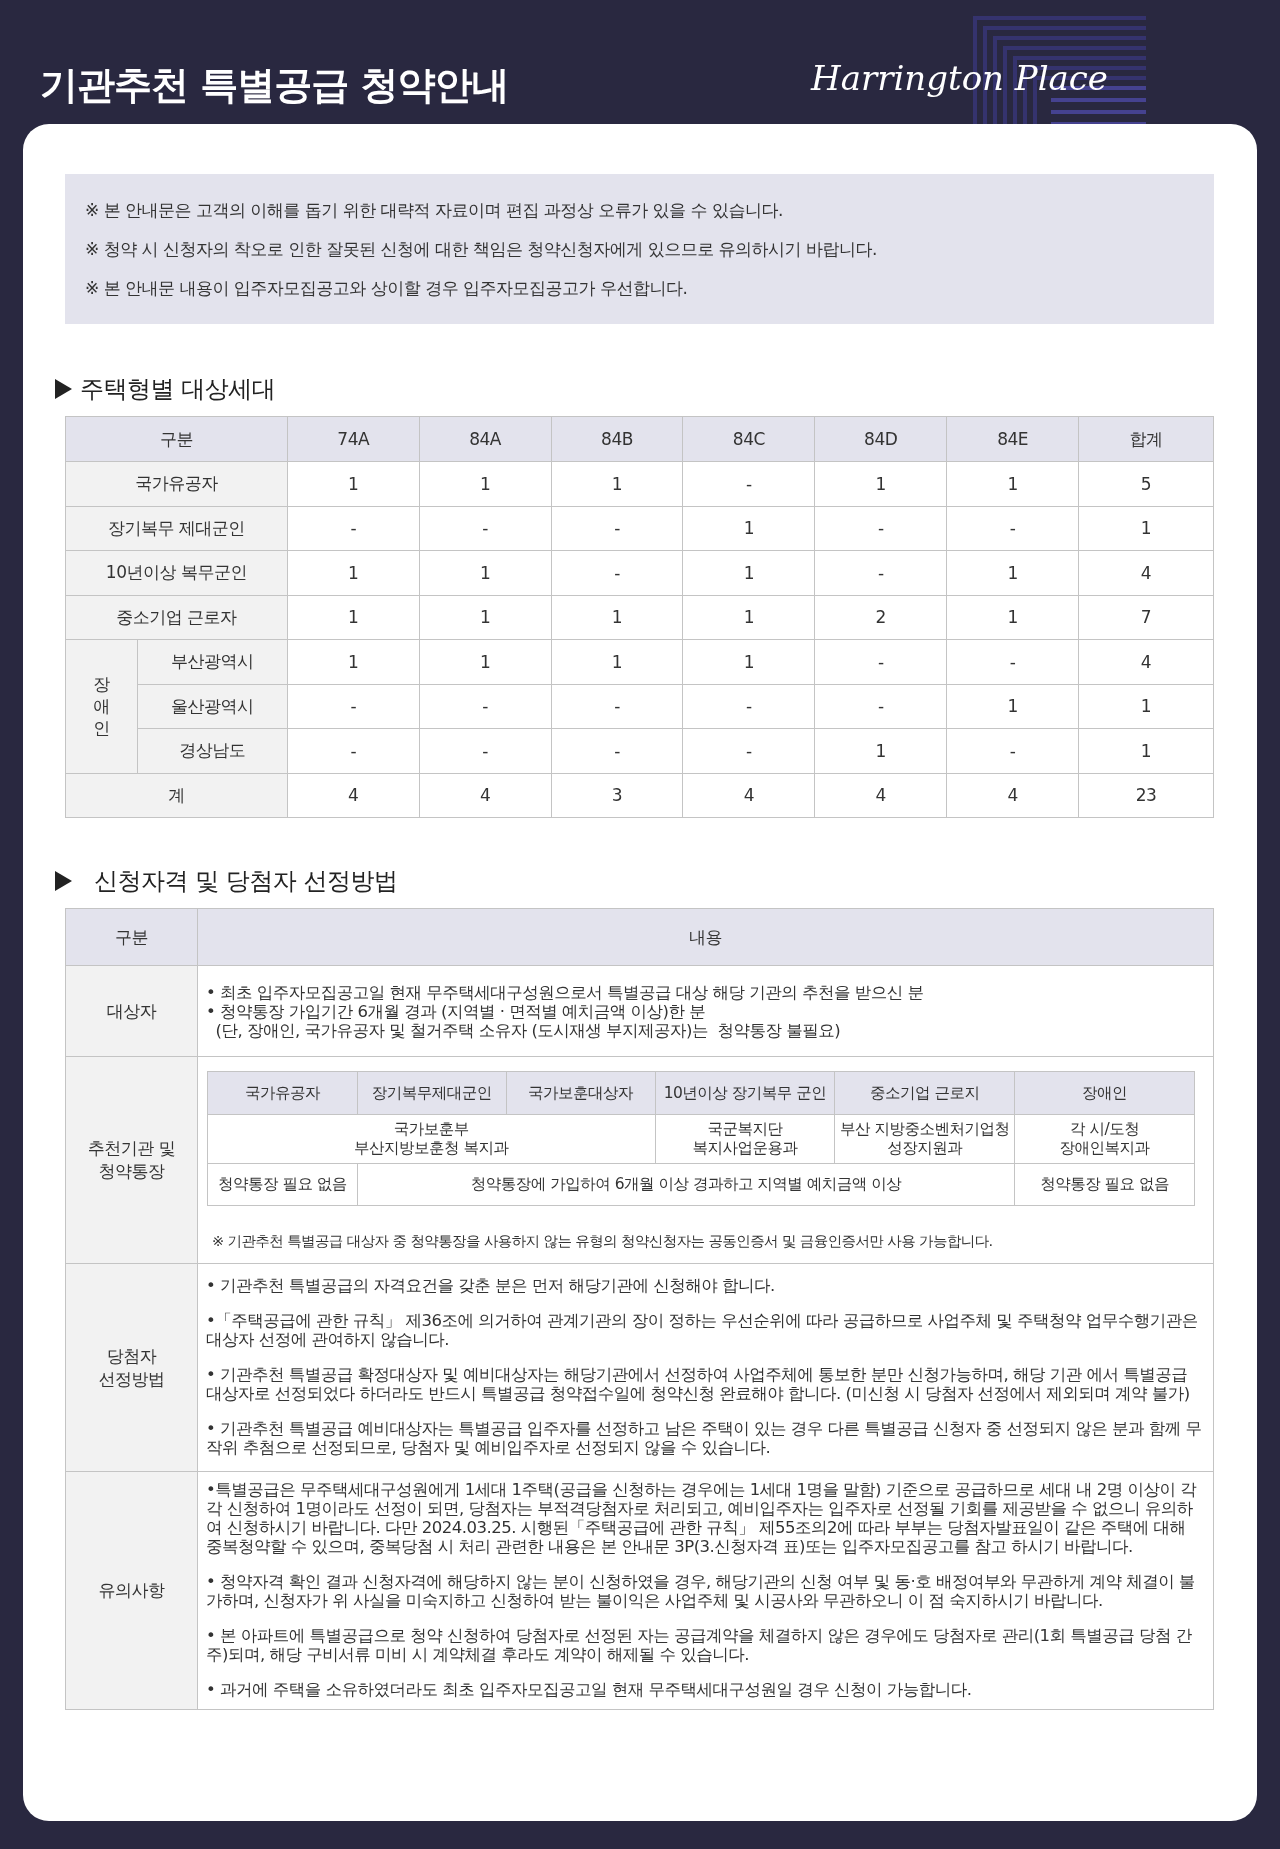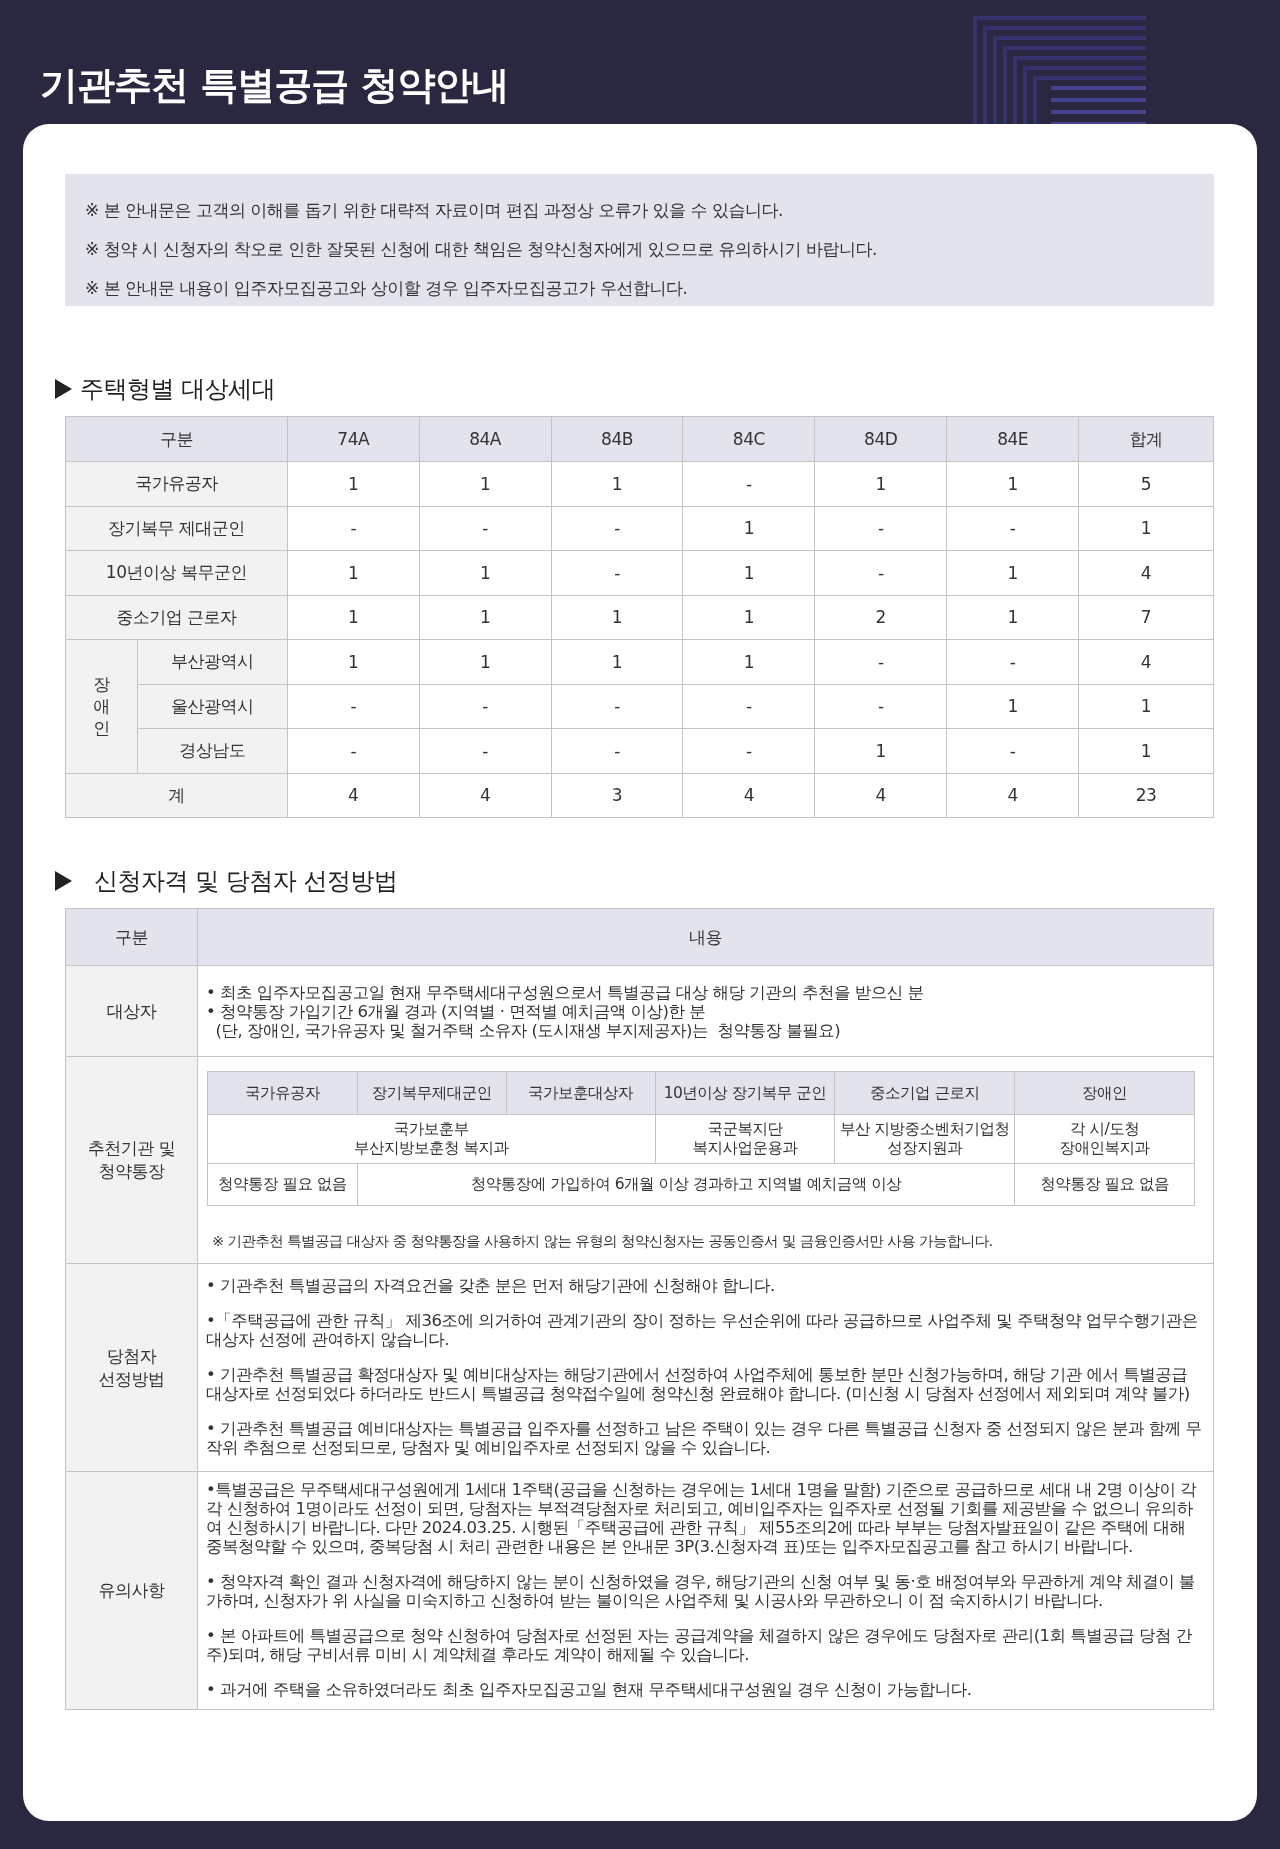--- a/index.html
+++ b/index.html
@@ -29,21 +29,21 @@
     .brand-logo {
       position: absolute; right: 38px; top: 58px;
       font-family: "DejaVu Serif", serif; font-style: italic;
       font-size: 34px; color: #ffffff; letter-spacing: 0px;
     }
     .card {
       position: absolute; left: 23px; top: 124px; width: 1234px; height: 1697px;
       background: #ffffff; border-radius: 26px;
     }
     .notice-box {
-      position: absolute; left: 42px; top: 50px; width: 1149px; height: 132px;
+      position: absolute; left: 42px; top: 50px; width: 1149px; height: 150px;
       background: #e3e3ed; padding: 26px 20px;
     }
     .notice-line {
       font-size: 17px; color: #333; line-height: 20px; margin-bottom: 19px;
       letter-spacing: -0.5px;
     }
     .section-title {
       position: absolute; left: 32px; font-size: 24px; color: #222;
       display: flex; align-items: center; letter-spacing: -0.5px;
     }
@@ -91,20 +91,21 @@
         <path d="M80 86 H175"></path>
         <path d="M80 98 H175"></path>
         <path d="M80 110 H175"></path>
         <path d="M140 122 H175"></path>
         <path d="M140 134 H175"></path>
         <path d="M140 146 H175"></path>
       </g>
     </svg>
   </div>
   <div class="page-title">기관추천 특별공급 청약안내</div>
+  <div class="brand-logo">Harrington Place</div>
 </div>
 
 <div class="card">
   <div class="notice-box">
     <div class="notice-line">※ 본 안내문은 고객의 이해를 돕기 위한 대략적 자료이며 편집 과정상 오류가 있을 수 있습니다.</div>
     <div class="notice-line">※ 청약 시 신청자의 착오로 인한 잘못된 신청에 대한 책임은 청약신청자에게 있으므로 유의하시기 바랍니다.</div>
     <div class="notice-line">※ 본 안내문 내용이 입주자모집공고와 상이할 경우 입주자모집공고가 우선합니다.</div>
   </div>
 
   <div class="section-title" style="top:249px;">

